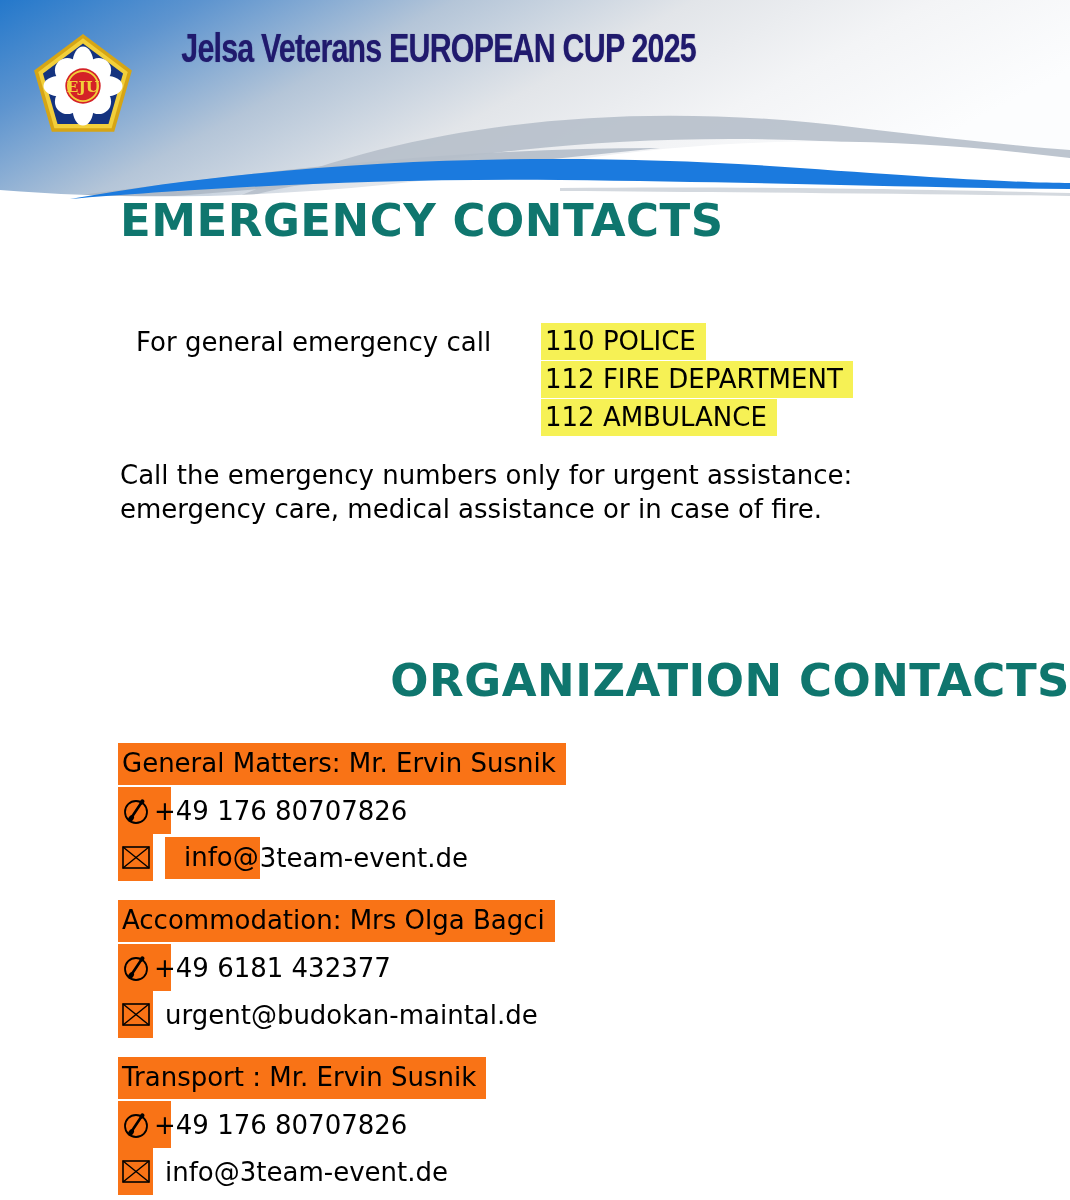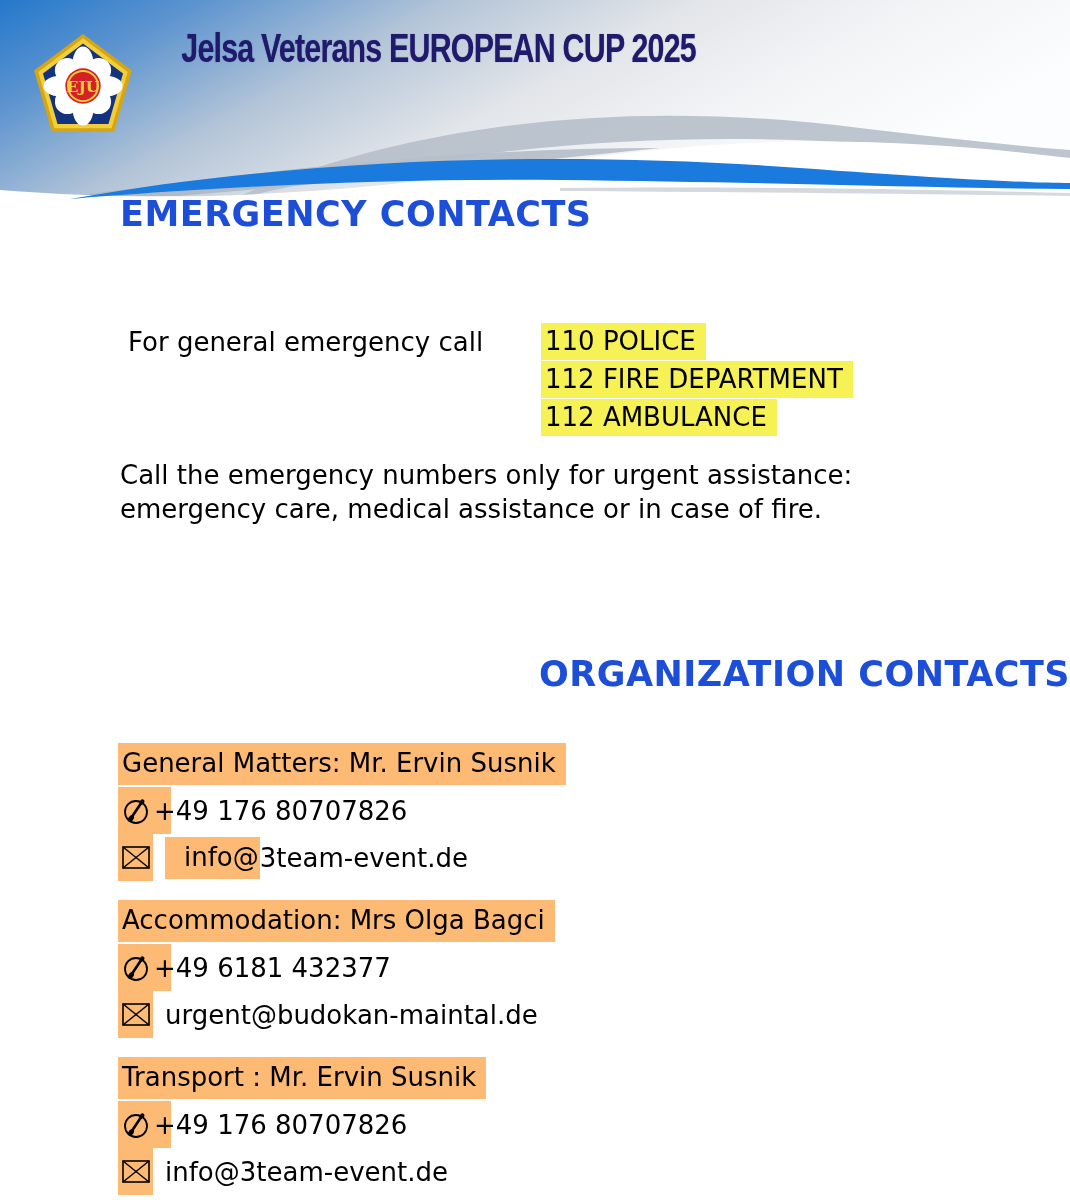--- a/index.html
+++ b/index.html
@@ -31,33 +31,33 @@
     white-space: nowrap;
     text-shadow: 0 0 1px rgba(32,26,109,.6);
   }
 
   
   .h-emergency, .h-org {
     position: absolute;
     margin: 0;
     font-family: "DejaVu Sans", sans-serif;
     font-weight: 700;
-    font-size: 35px;
+    font-size: 45px;
     letter-spacing: 0.5px;
-    color: #1d4ed8;
+    color: #0f766e;
     white-space: nowrap;
   }
   .h-emergency { left: 120px; top: 194px; }
   .h-org { left: 0; top: 654px; width: 1070px; text-align: right; }
 
   
   .body-text { font-size: 26px; line-height: 34px; }
 
   .em-row { position: absolute; left: 120px; top: 323px; width: 900px; }
-  .em-intro { position: absolute; left: 8px; top: 2px; white-space: nowrap; }
+  .em-intro { position: absolute; left: 16px; top: 2px; white-space: nowrap; }
   .em-nums { position: absolute; left: 393px; top: 0; display: flex; flex-direction: column; align-items: flex-start; padding-left: 28px; }
   .num-line {
     display: inline-block;
     background: #f6f155;
     padding: 1px 10px 2px 4px;
     margin-bottom: 1px;
     white-space: nowrap;
   }
 
   .note { position: absolute; left: 120px; top: 458px; width: 840px; }
@@ -67,21 +67,21 @@
   .contacts { position: absolute; left: 118px; top: 740px; }
   .cblock { margin-bottom: 16px; }
   .cline {
     margin: 0;
     height: 47px;
     display: flex;
     align-items: center;
     font-size: 26px;
     white-space: nowrap;
   }
-  .hl { background: #fdba74; }
+  .hl { background: #f97316; }
   .name-hl { padding: 5px 10px 7px 4px; }
   .phone-hl {
     display: inline-flex;
     align-items: center;
     align-self: stretch;
     padding: 0 22px 0 5px;
   }
   .phone-num { margin-left: -17px; }
   .mail-hl {
     display: inline-flex;

